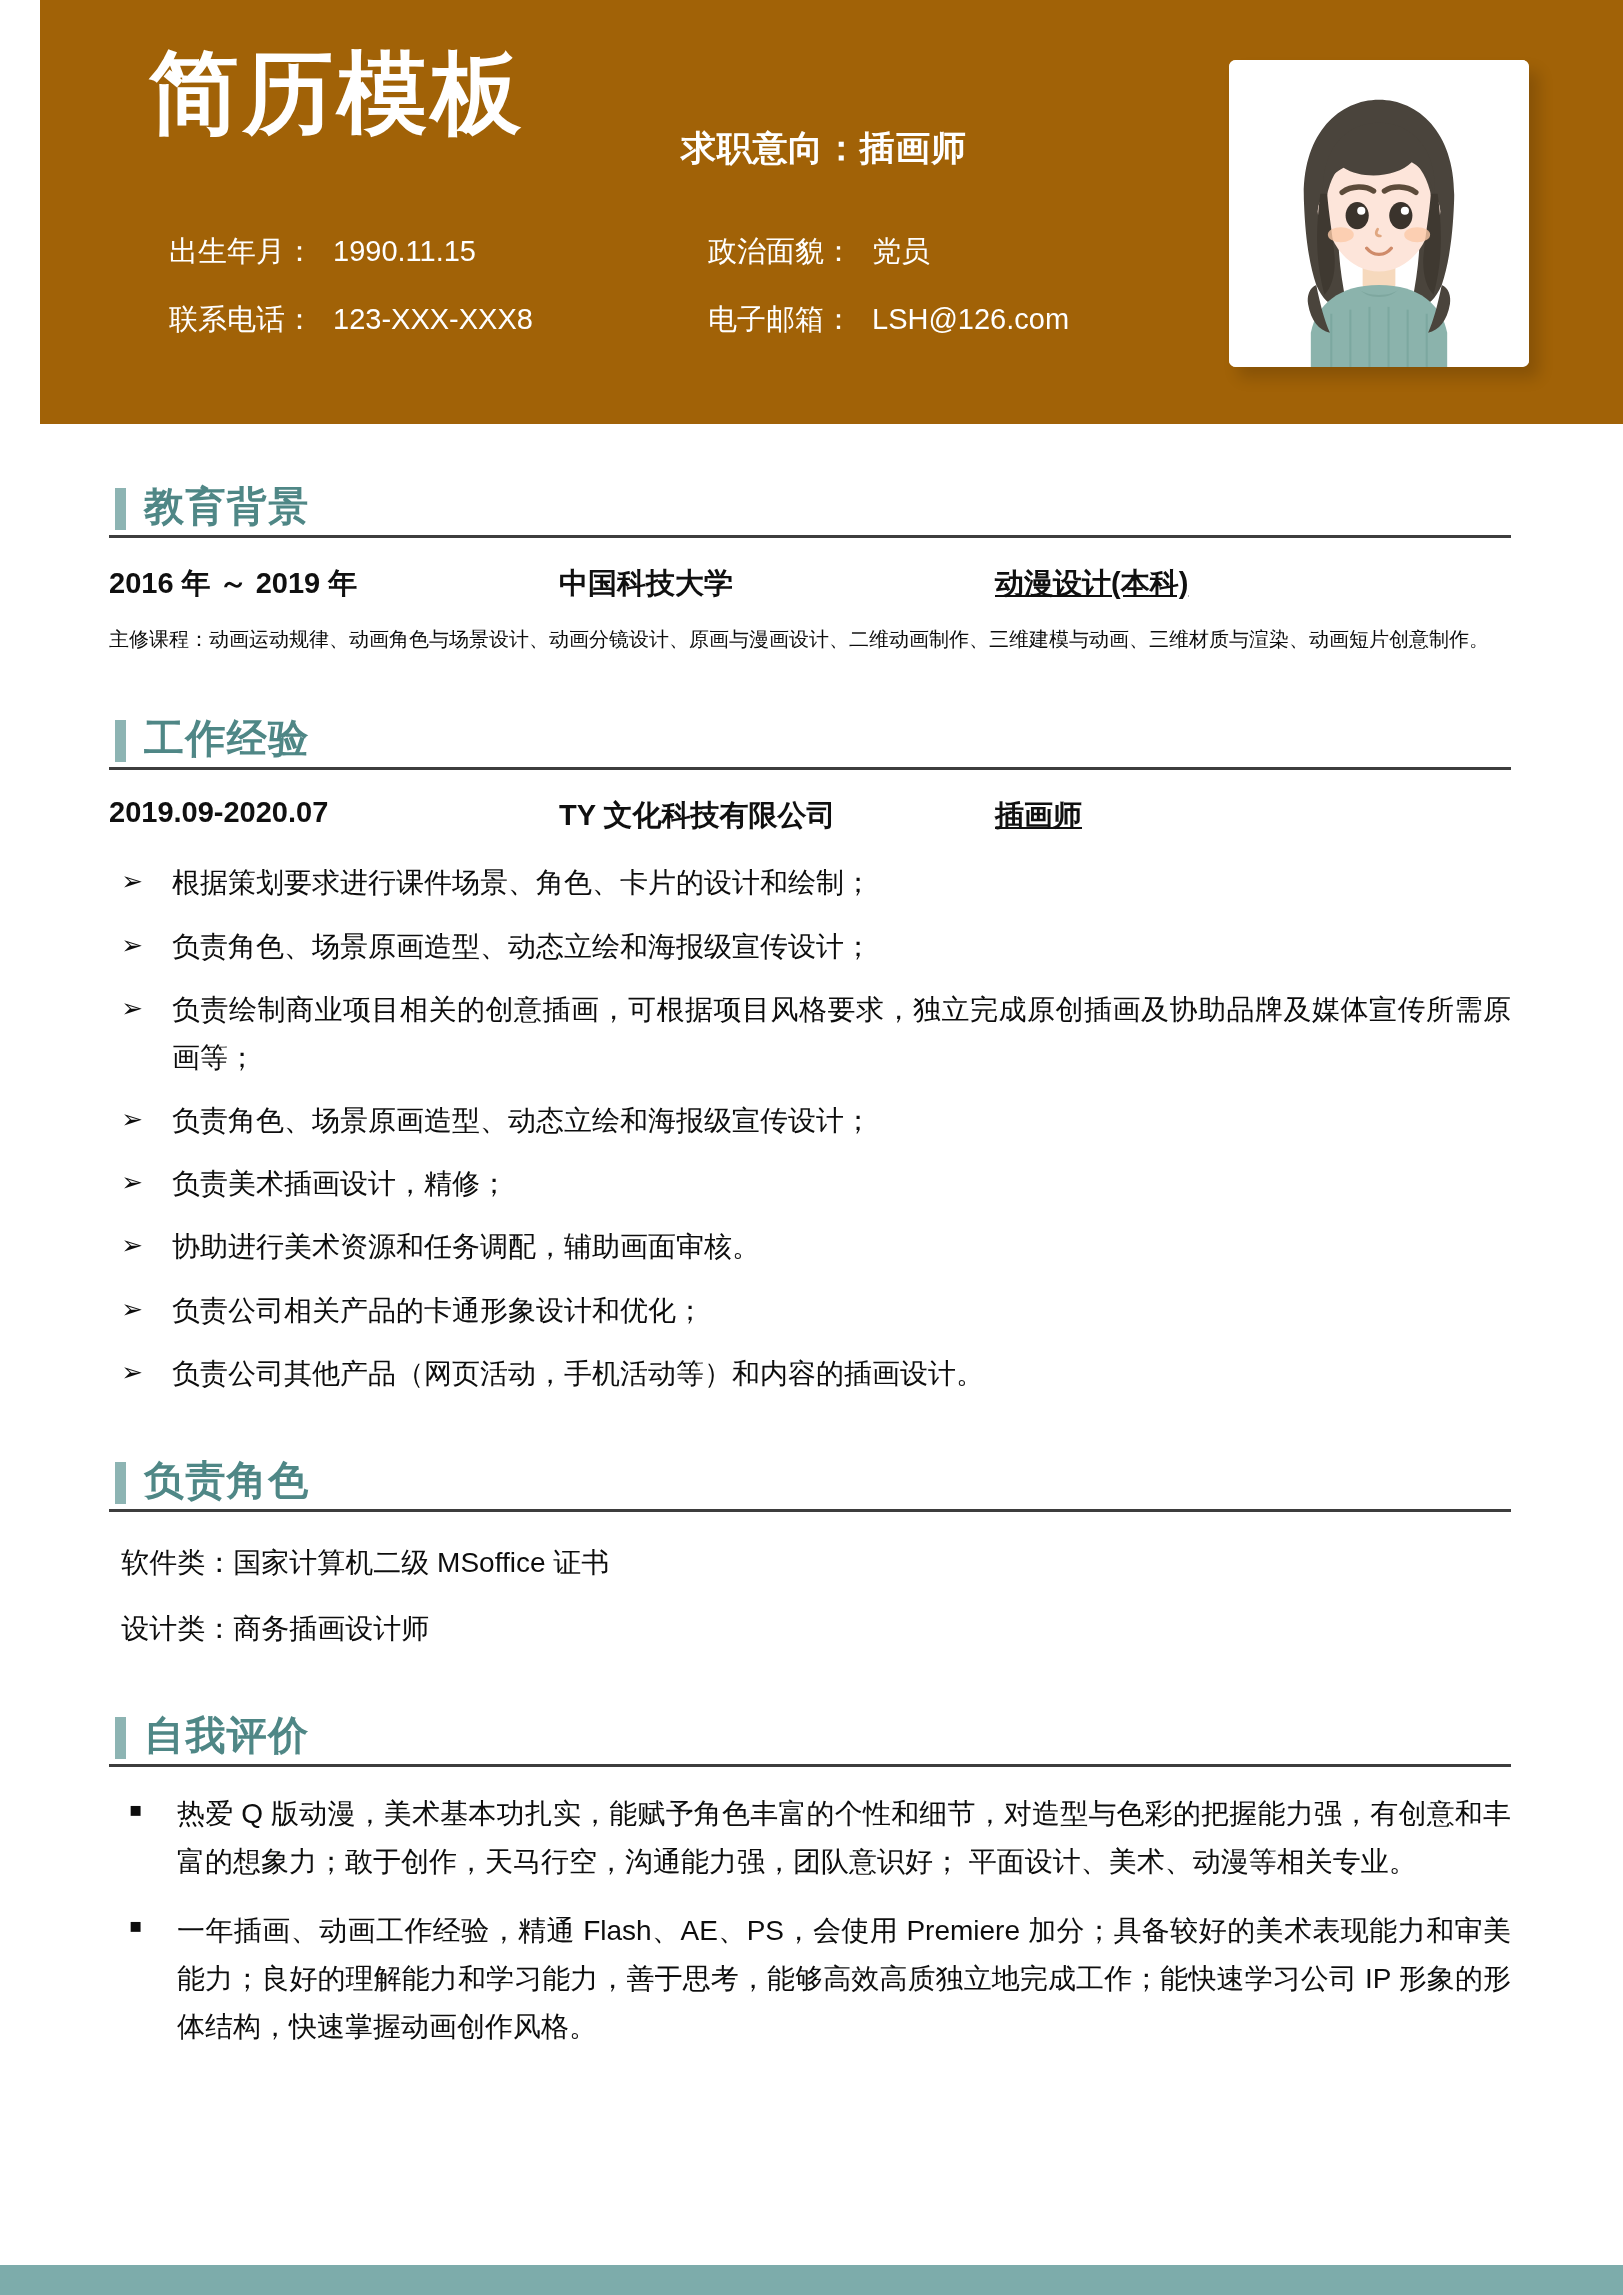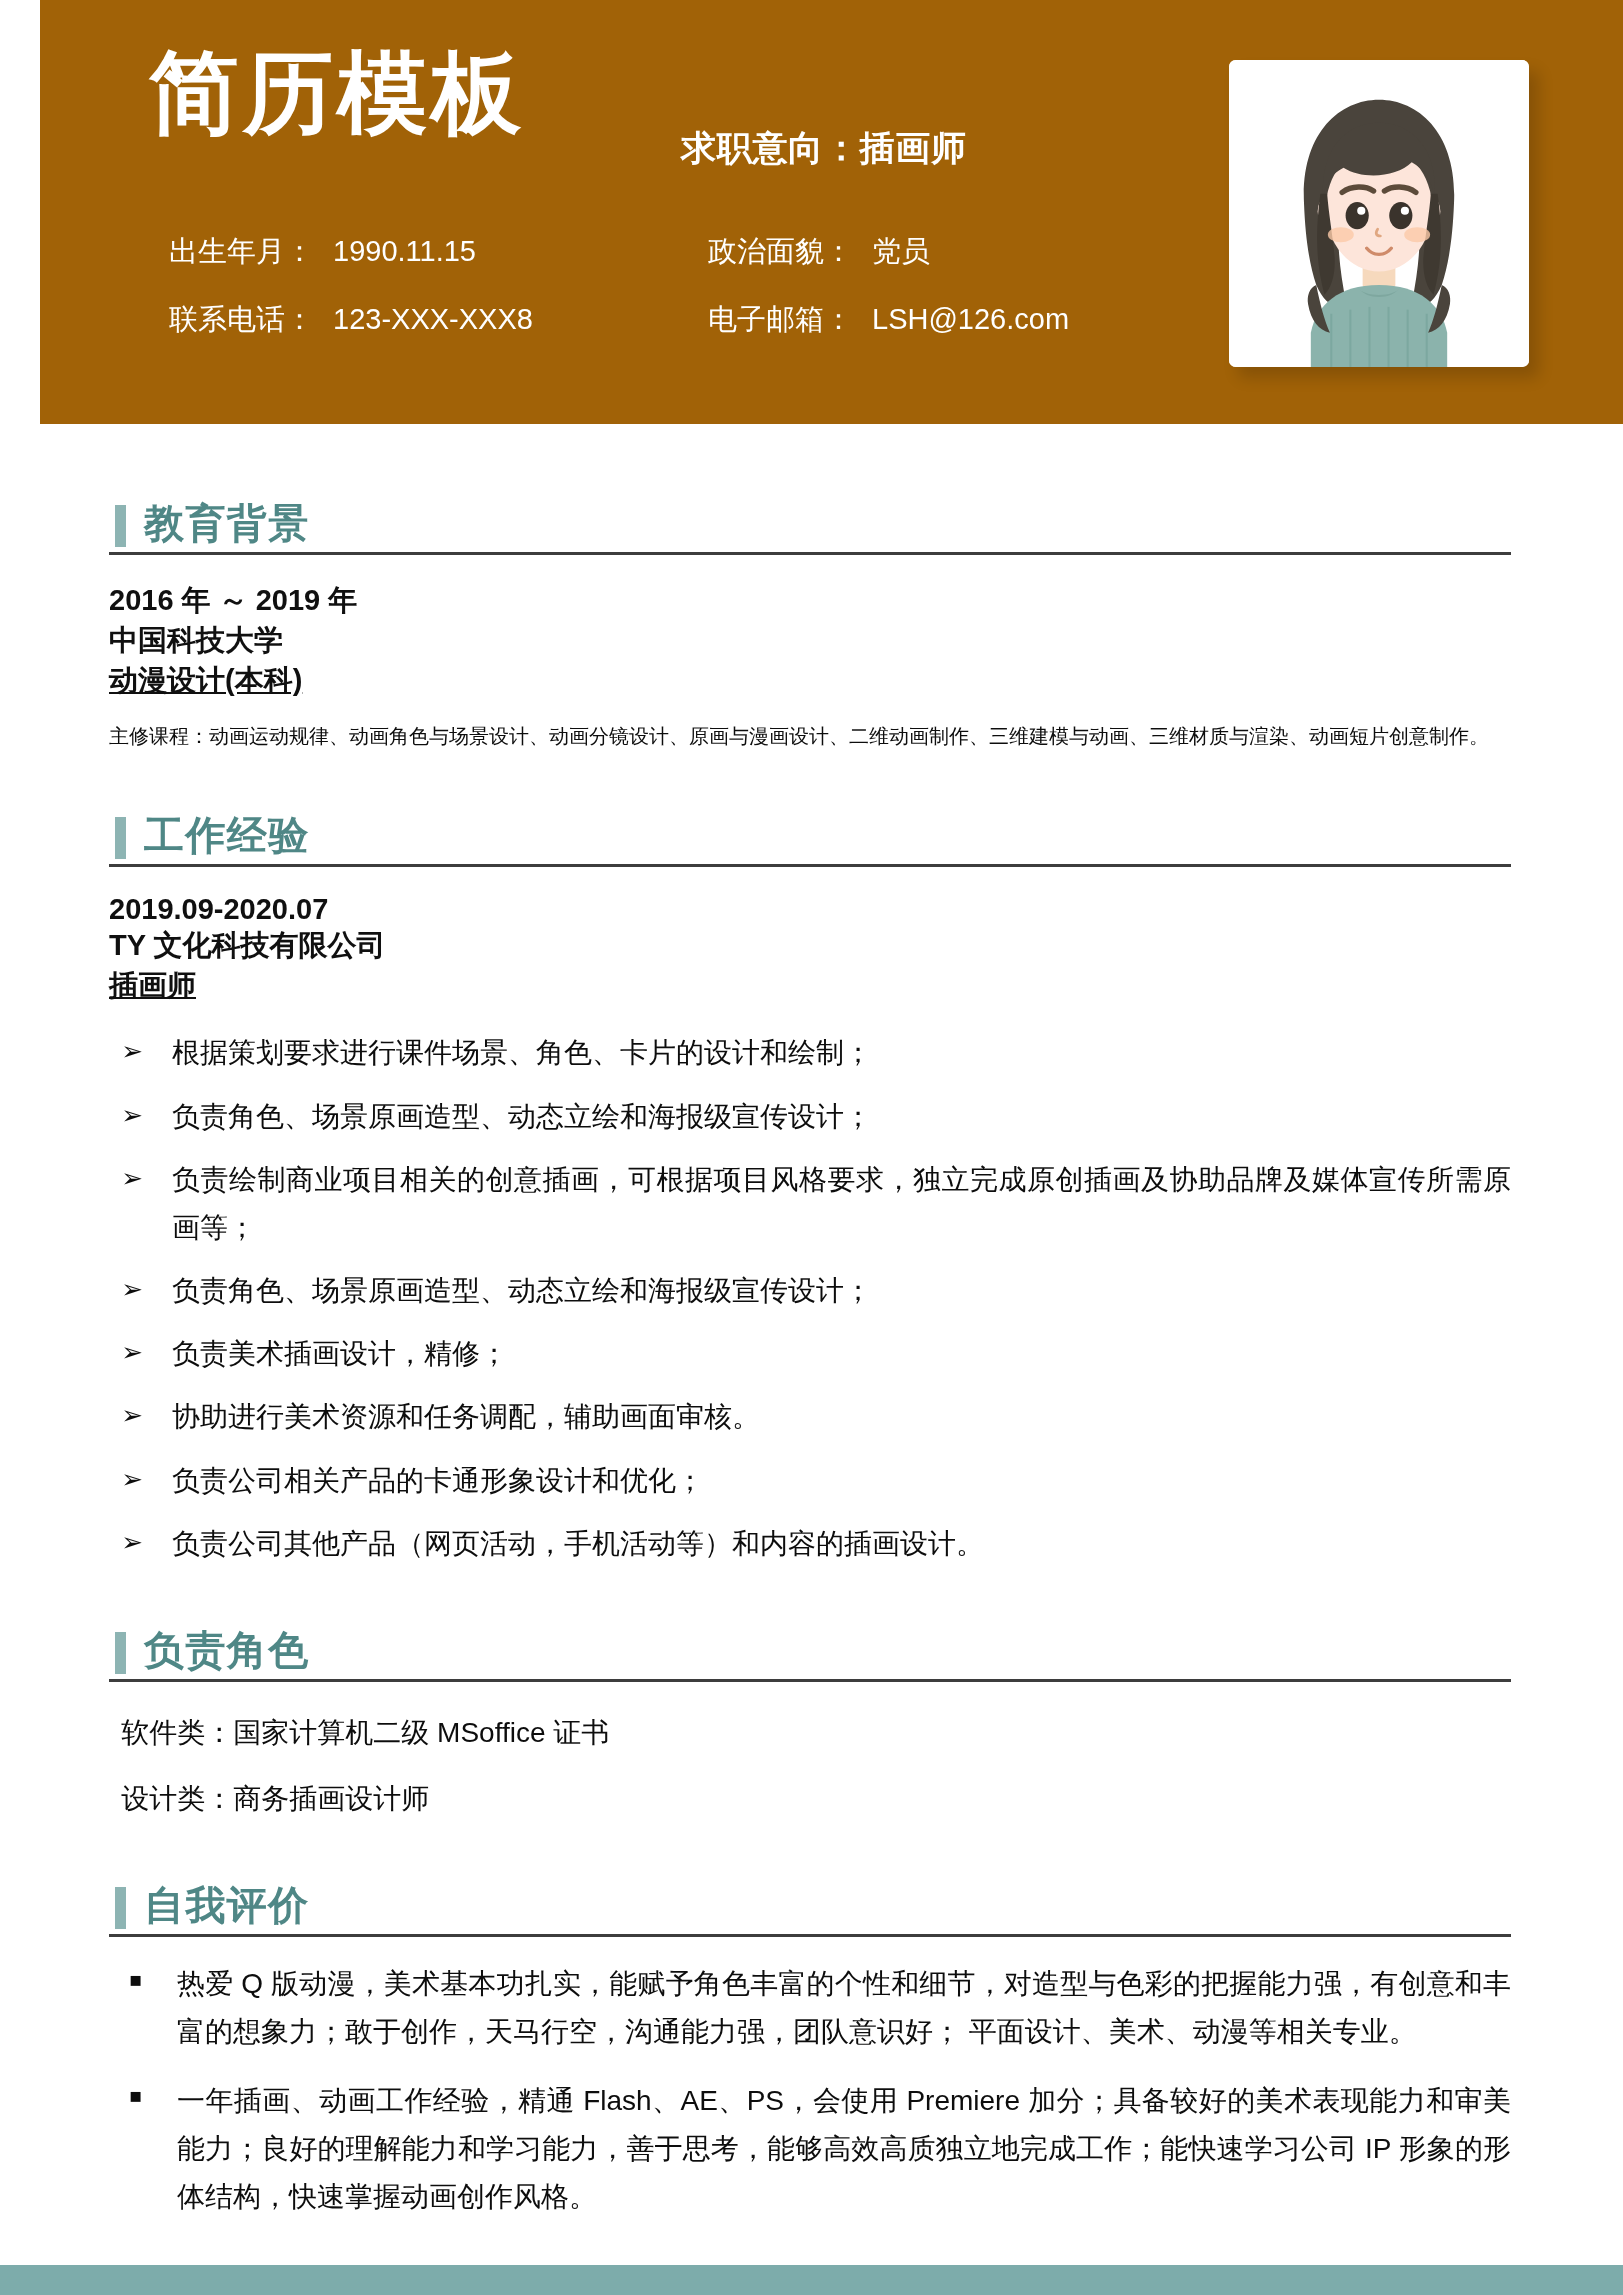--- a/index.html
+++ b/index.html
@@ -101,21 +101,20 @@
     overflow: hidden;
   }
   .avatar-svg { display: block; width: 100%; height: 100%; }
 
   
   .content {
     position: absolute;
     left: 0;
     top: 424px;
     width: 1623px;
-    margin-top: 17px;
   }
   .section {
     position: relative;
     margin: 0 0 0 0;
     padding: 0 112px 0 109px;
   }
   .sec-head {
     position: relative;
     display: block;
     padding-left: 35px;
@@ -142,21 +141,20 @@
     background: #3d3d3d;
     width: 100%;
   }
 
   .row3 {
     display: flex;
     margin-top: 26px;
     font-size: 29px;
     font-weight: bold;
     color: #101010;
-    flex-direction: column;
   }
   .row3 .col-a { width: 450px; white-space: nowrap; }
   .row3 .col-b { width: 436px; white-space: nowrap; }
   .row3 .col-c { white-space: nowrap; text-decoration: underline; }
 
   .para {
     margin-top: 17.7px;
     font-size: 20px;
     color: #0d0d0d;
     line-height: 1.72;

